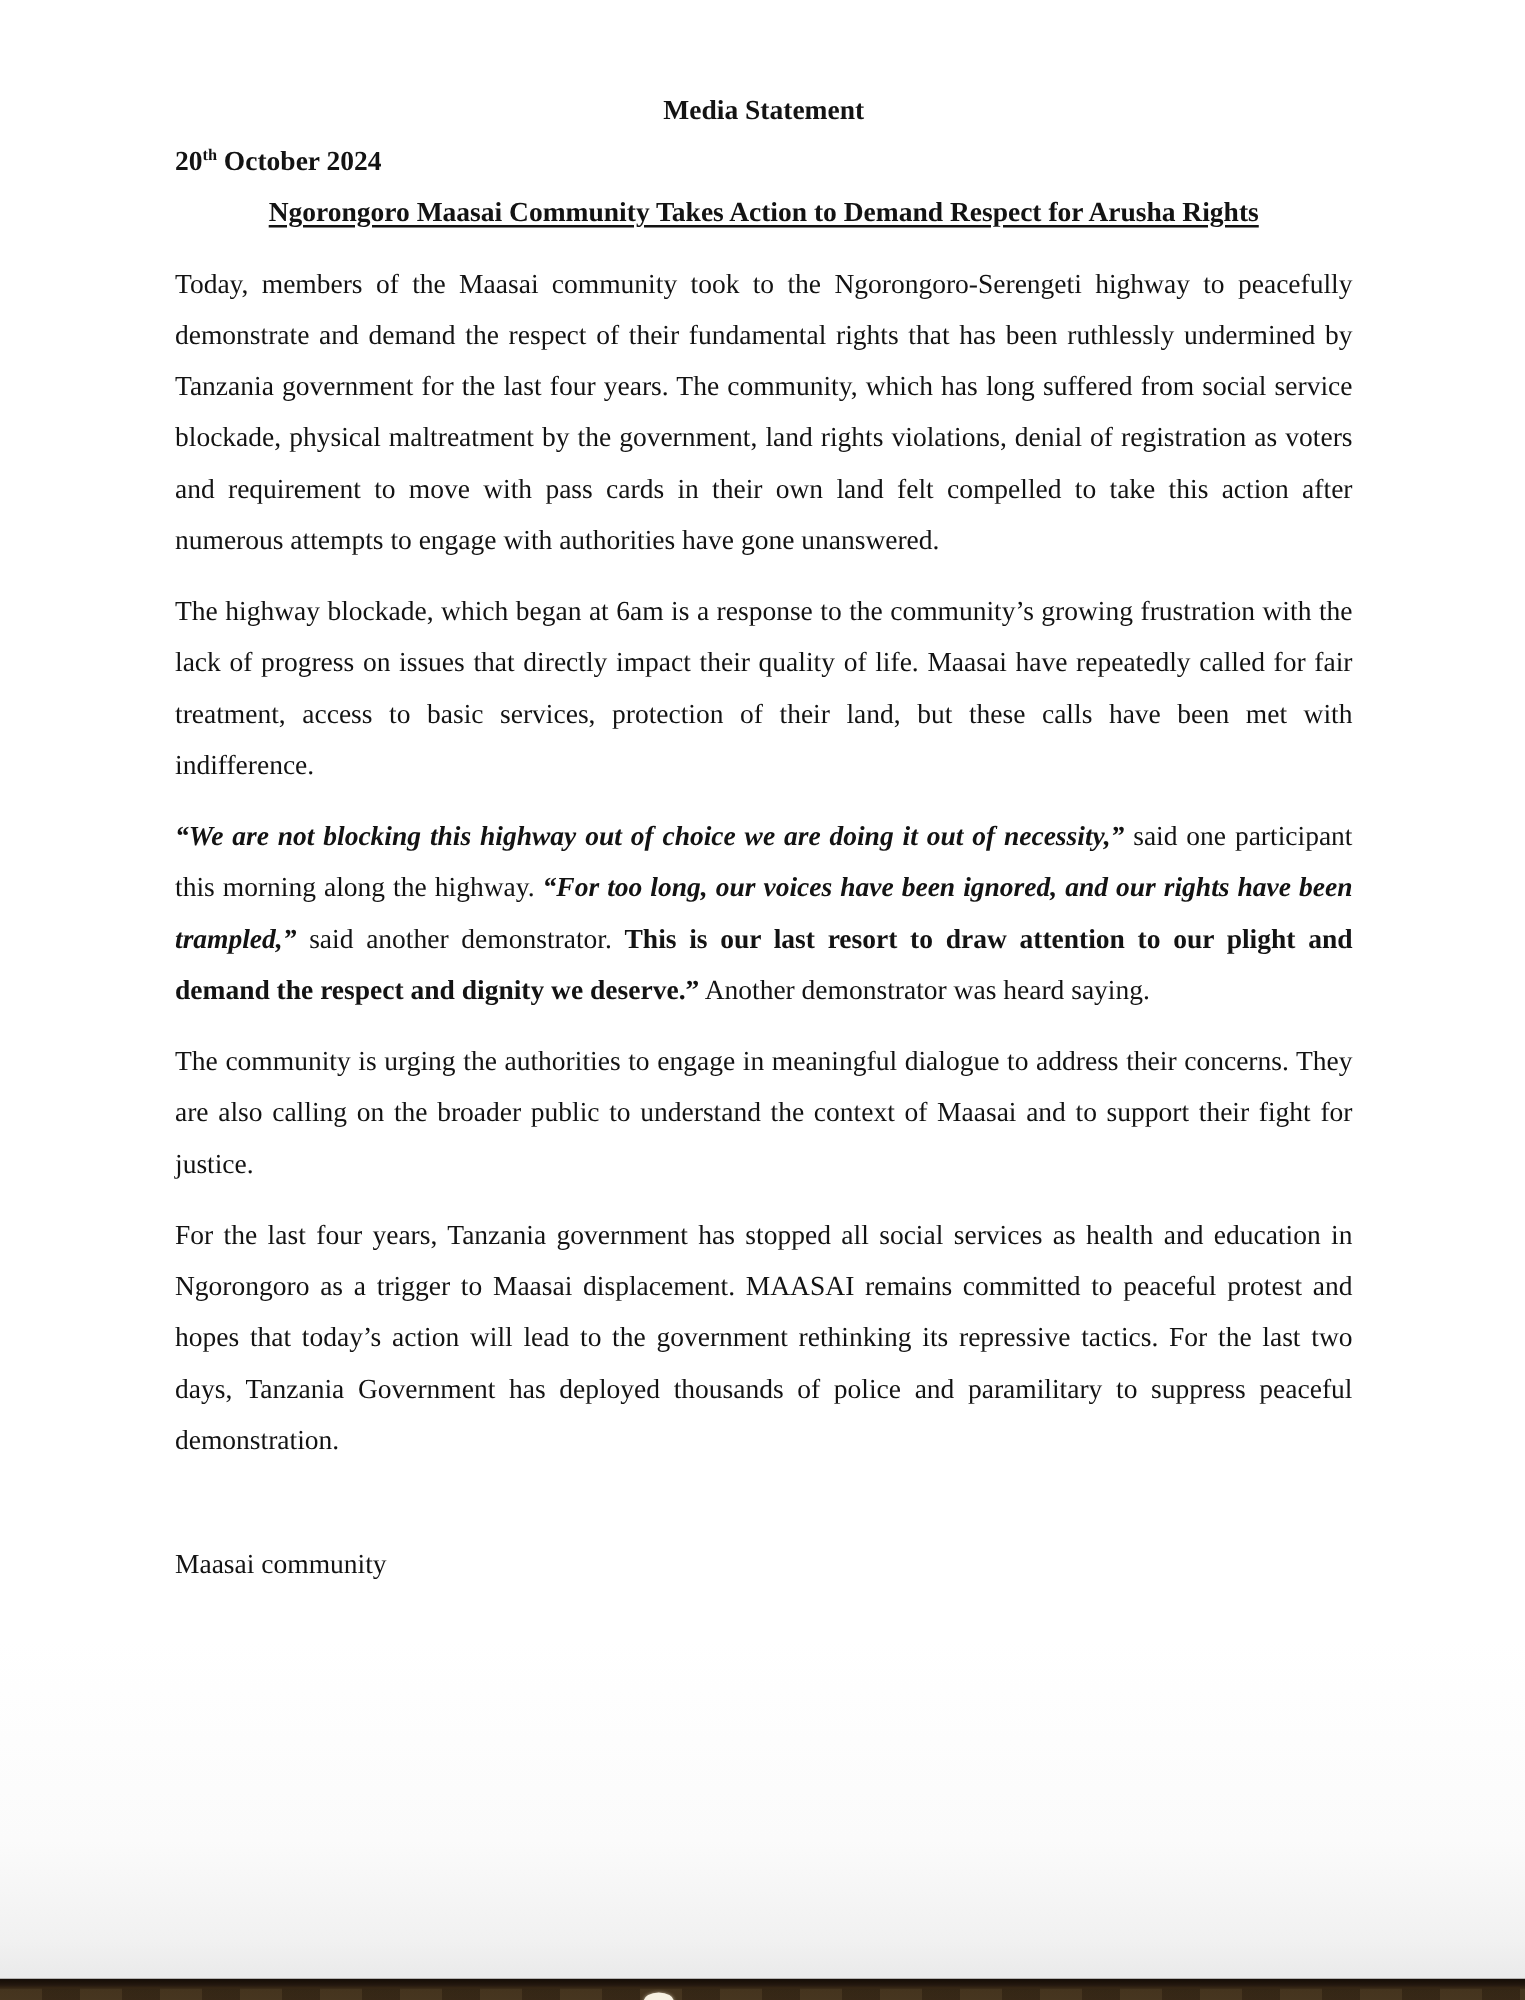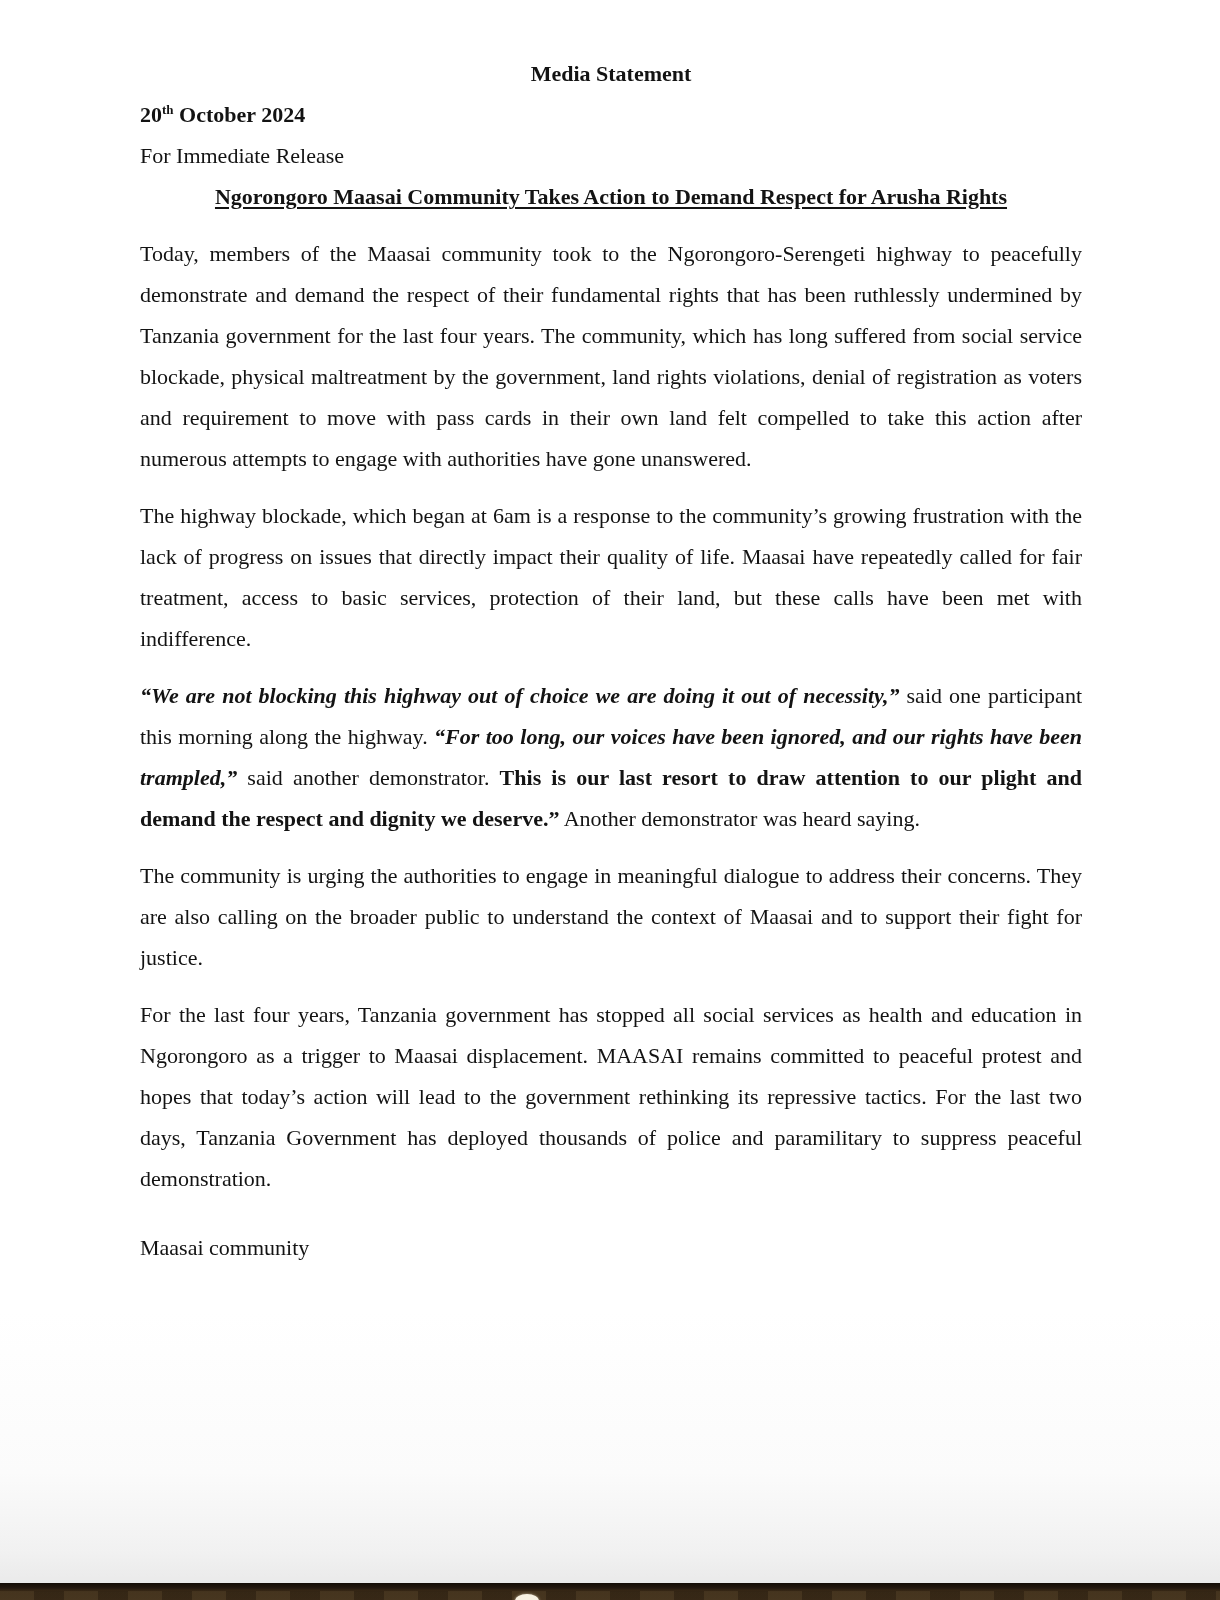--- a/index.html
+++ b/index.html
@@ -12,21 +12,21 @@
     position: relative;
     width: 1220px;
     height: 1600px;
     background: linear-gradient(180deg, #ffffff 0%, #ffffff 82%, #fbfbfb 92%, #f1f1f1 97%, #e9e9e9 99.2%);
     color: #131313;
   }
   .content {
     position: absolute;
     top: 0; left: 0;
     width: 100%;
-    padding: 53px 138px 0 140px;
+    padding: 67px 138px 0 140px;
     font-size: 22px;
     line-height: 41px;
   }
   .doc-title {
     text-align: center;
     font-weight: bold;
     font-size: 22px;
   }
   .date-line { font-weight: bold; }
   sup.ordinal {
@@ -37,21 +37,21 @@
   .headline {
     font-weight: bold;
     text-align: center;
     text-decoration: underline;
     text-decoration-thickness: 2px;
     text-underline-offset: 3px;
   }
   p.body-par { text-align: justify; margin-top: 16px; }
   .run-bold-italic { font-weight: bold; font-style: italic; }
   .run-bold { font-weight: bold; }
-  .signature { margin-top: 28px; }
+  .signature { margin-top: 58px; }
 
   .desk-bar {
     position: absolute;
     left: 0; bottom: 0;
     width: 100%;
     height: 17px;
     background: linear-gradient(180deg, #140d08 0px, #1d130a 3px, #241810 5px, #332413 7px, #3a2b18 9px, #3d2d1a 17px);
   }
   .bar-dashes {
     position: absolute;
@@ -77,21 +77,20 @@
 </head>
 <body>
 
 <div class="page">
   <div class="content">
 
     <p class="doc-title">Media Statement</p>
 
     <p class="date-line"><span>20</span><sup class="ordinal">th</sup><span> October 2024</span></p>
 
-    <p class="release-line">For Immediate Release</p>
 
     <p class="headline">Ngorongoro Maasai Community Takes Action to Demand Respect for Arusha Rights</p>
 
 
     <p class="body-par">Today, members of the Maasai community took to the Ngorongoro-Serengeti highway to peacefully demonstrate and demand the respect of their fundamental rights that has been ruthlessly undermined by Tanzania government for the last four years. The community, which has long suffered from social service blockade, physical maltreatment by the government, land rights violations, denial of registration as voters and requirement to move with pass cards in their own land felt compelled to take this action after numerous attempts to engage with authorities have gone unanswered.</p>
 
     <p class="body-par">The highway blockade, which began at 6am is a response to the community’s growing frustration with the lack of progress on issues that directly impact their quality of life. Maasai have repeatedly called for fair treatment, access to basic services, protection of their land, but these calls have been met with indifference.</p>
 
     <p class="body-par"><span class="run-bold-italic">“We are not blocking this highway out of choice we are doing it out of necessity,”</span><span> said one participant this morning along the highway. </span><span class="run-bold-italic">“For too long, our voices have been ignored, and our rights have been trampled,”</span><span> said another demonstrator. </span><span class="run-bold">This is our last resort to draw attention to our plight and demand the respect and dignity we deserve.”</span><span> Another demonstrator was heard saying.</span></p>
 

